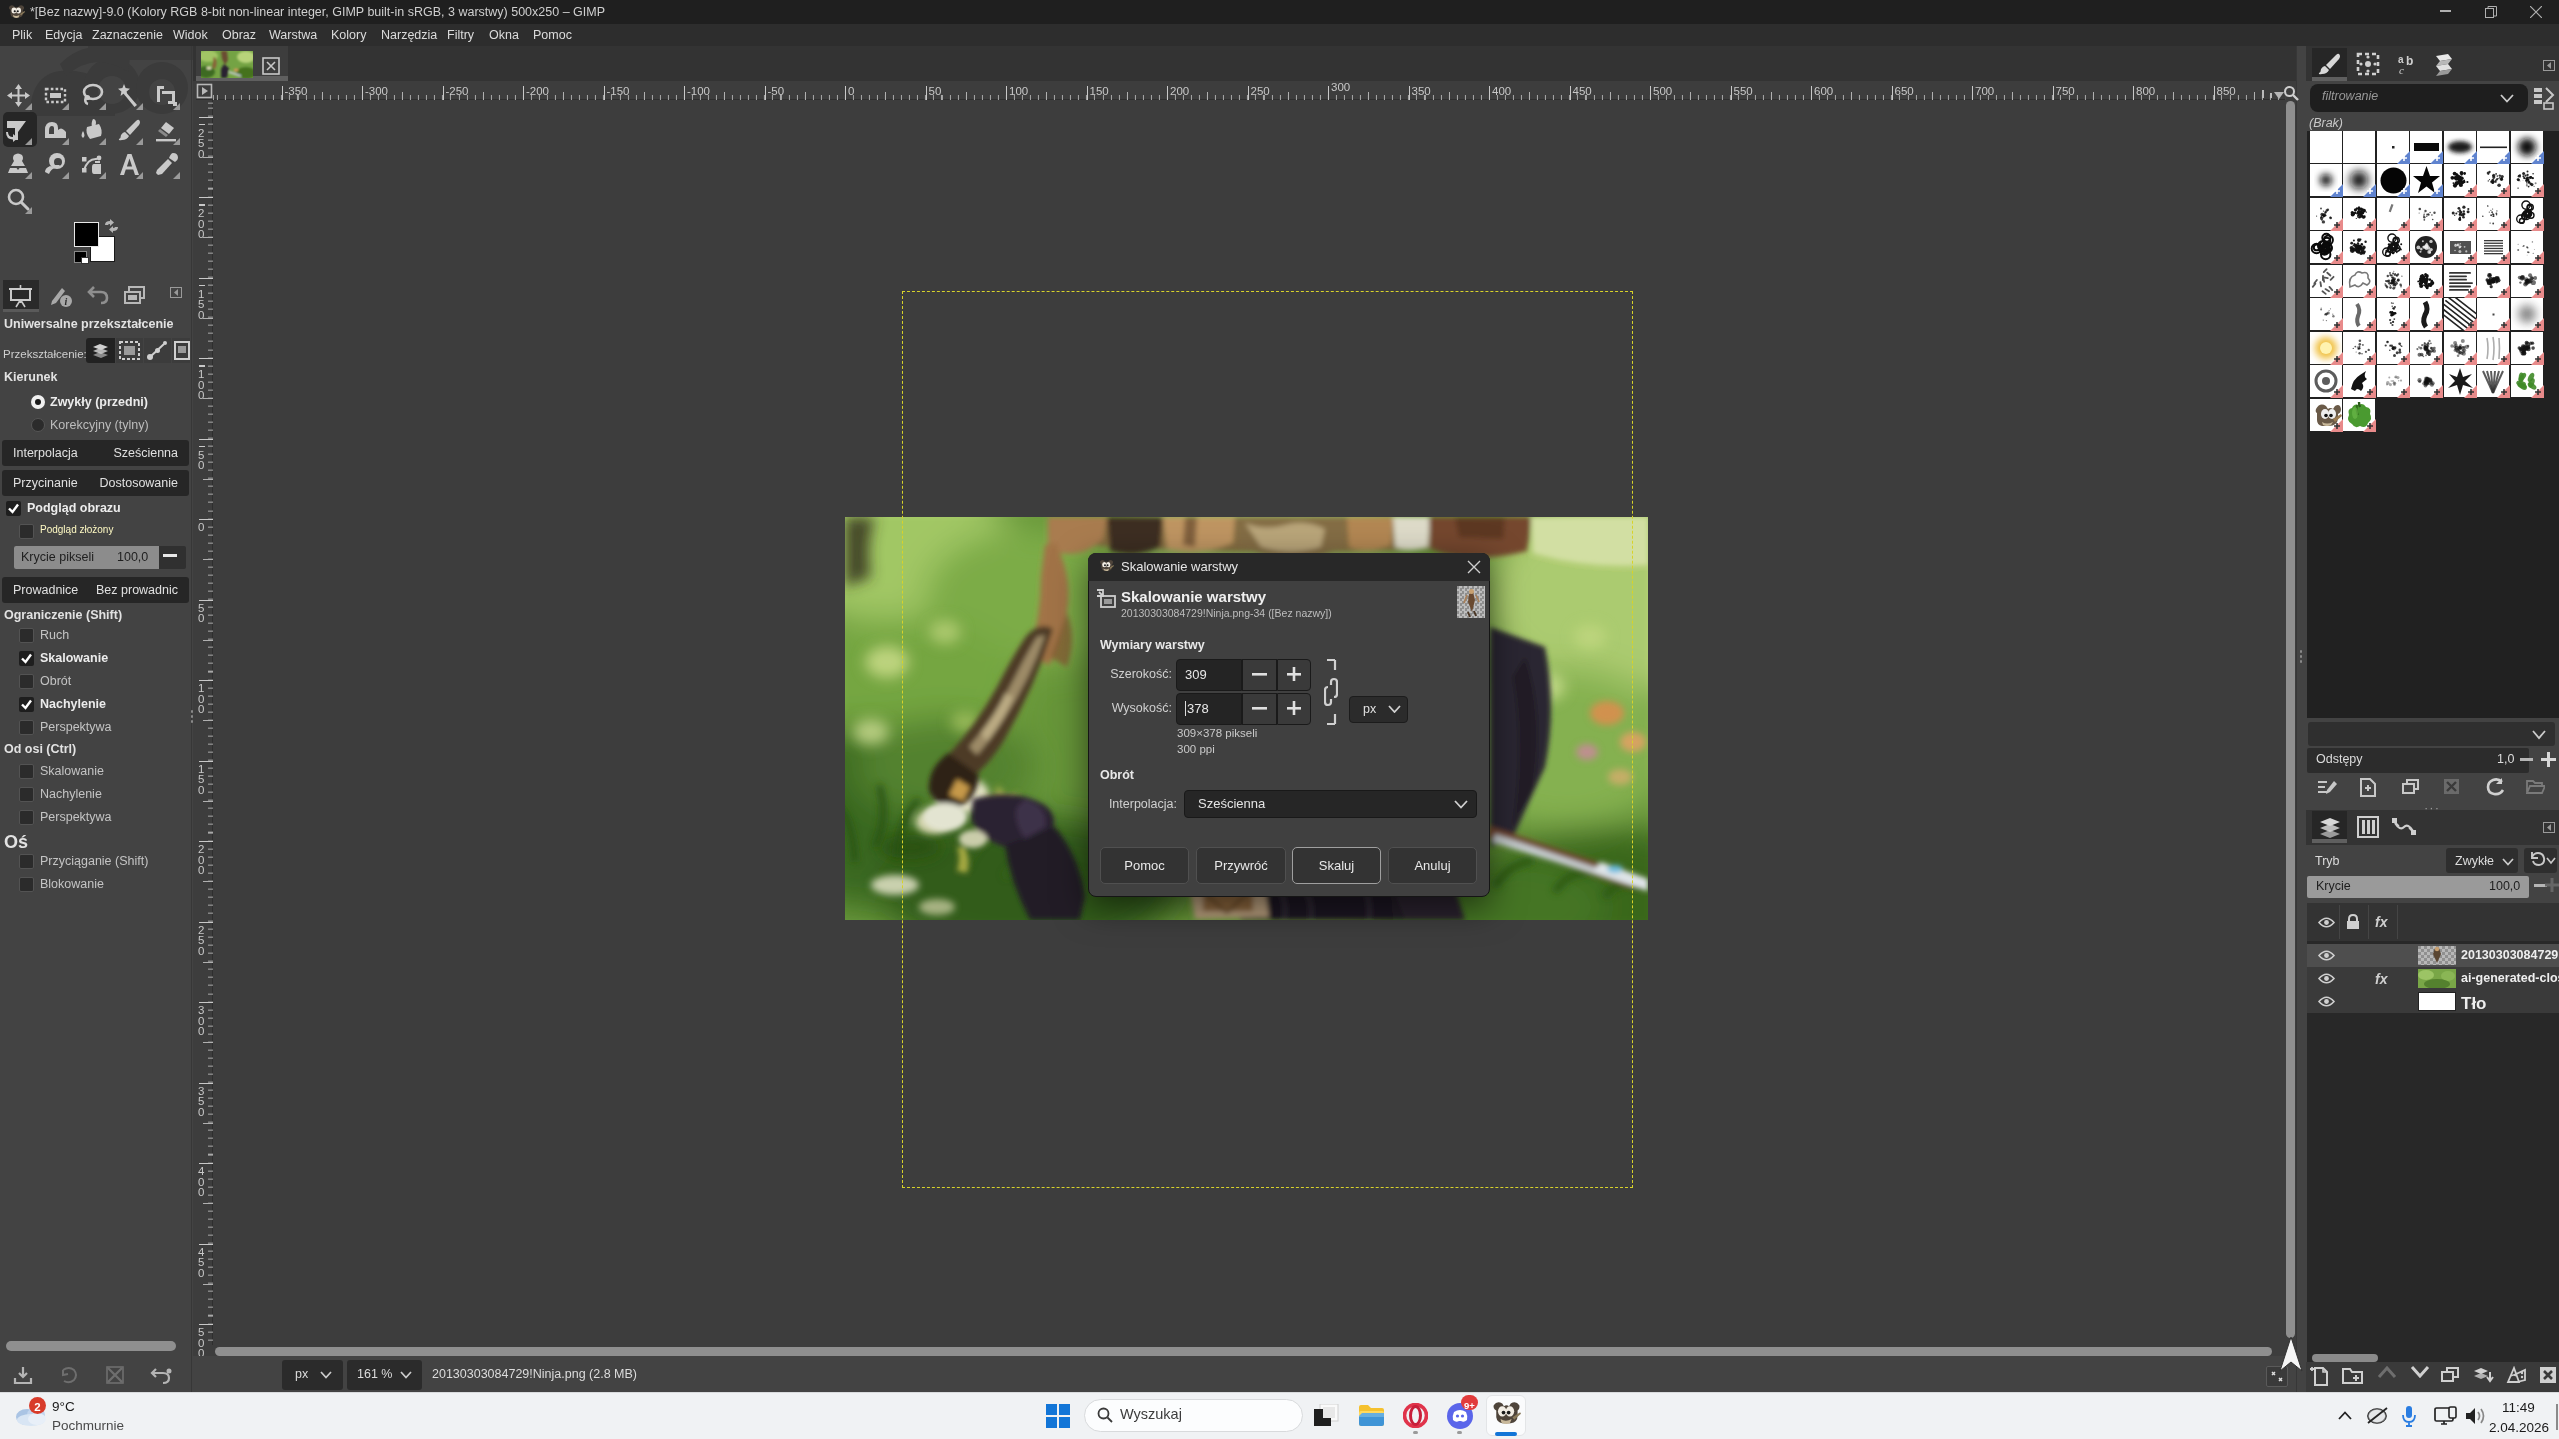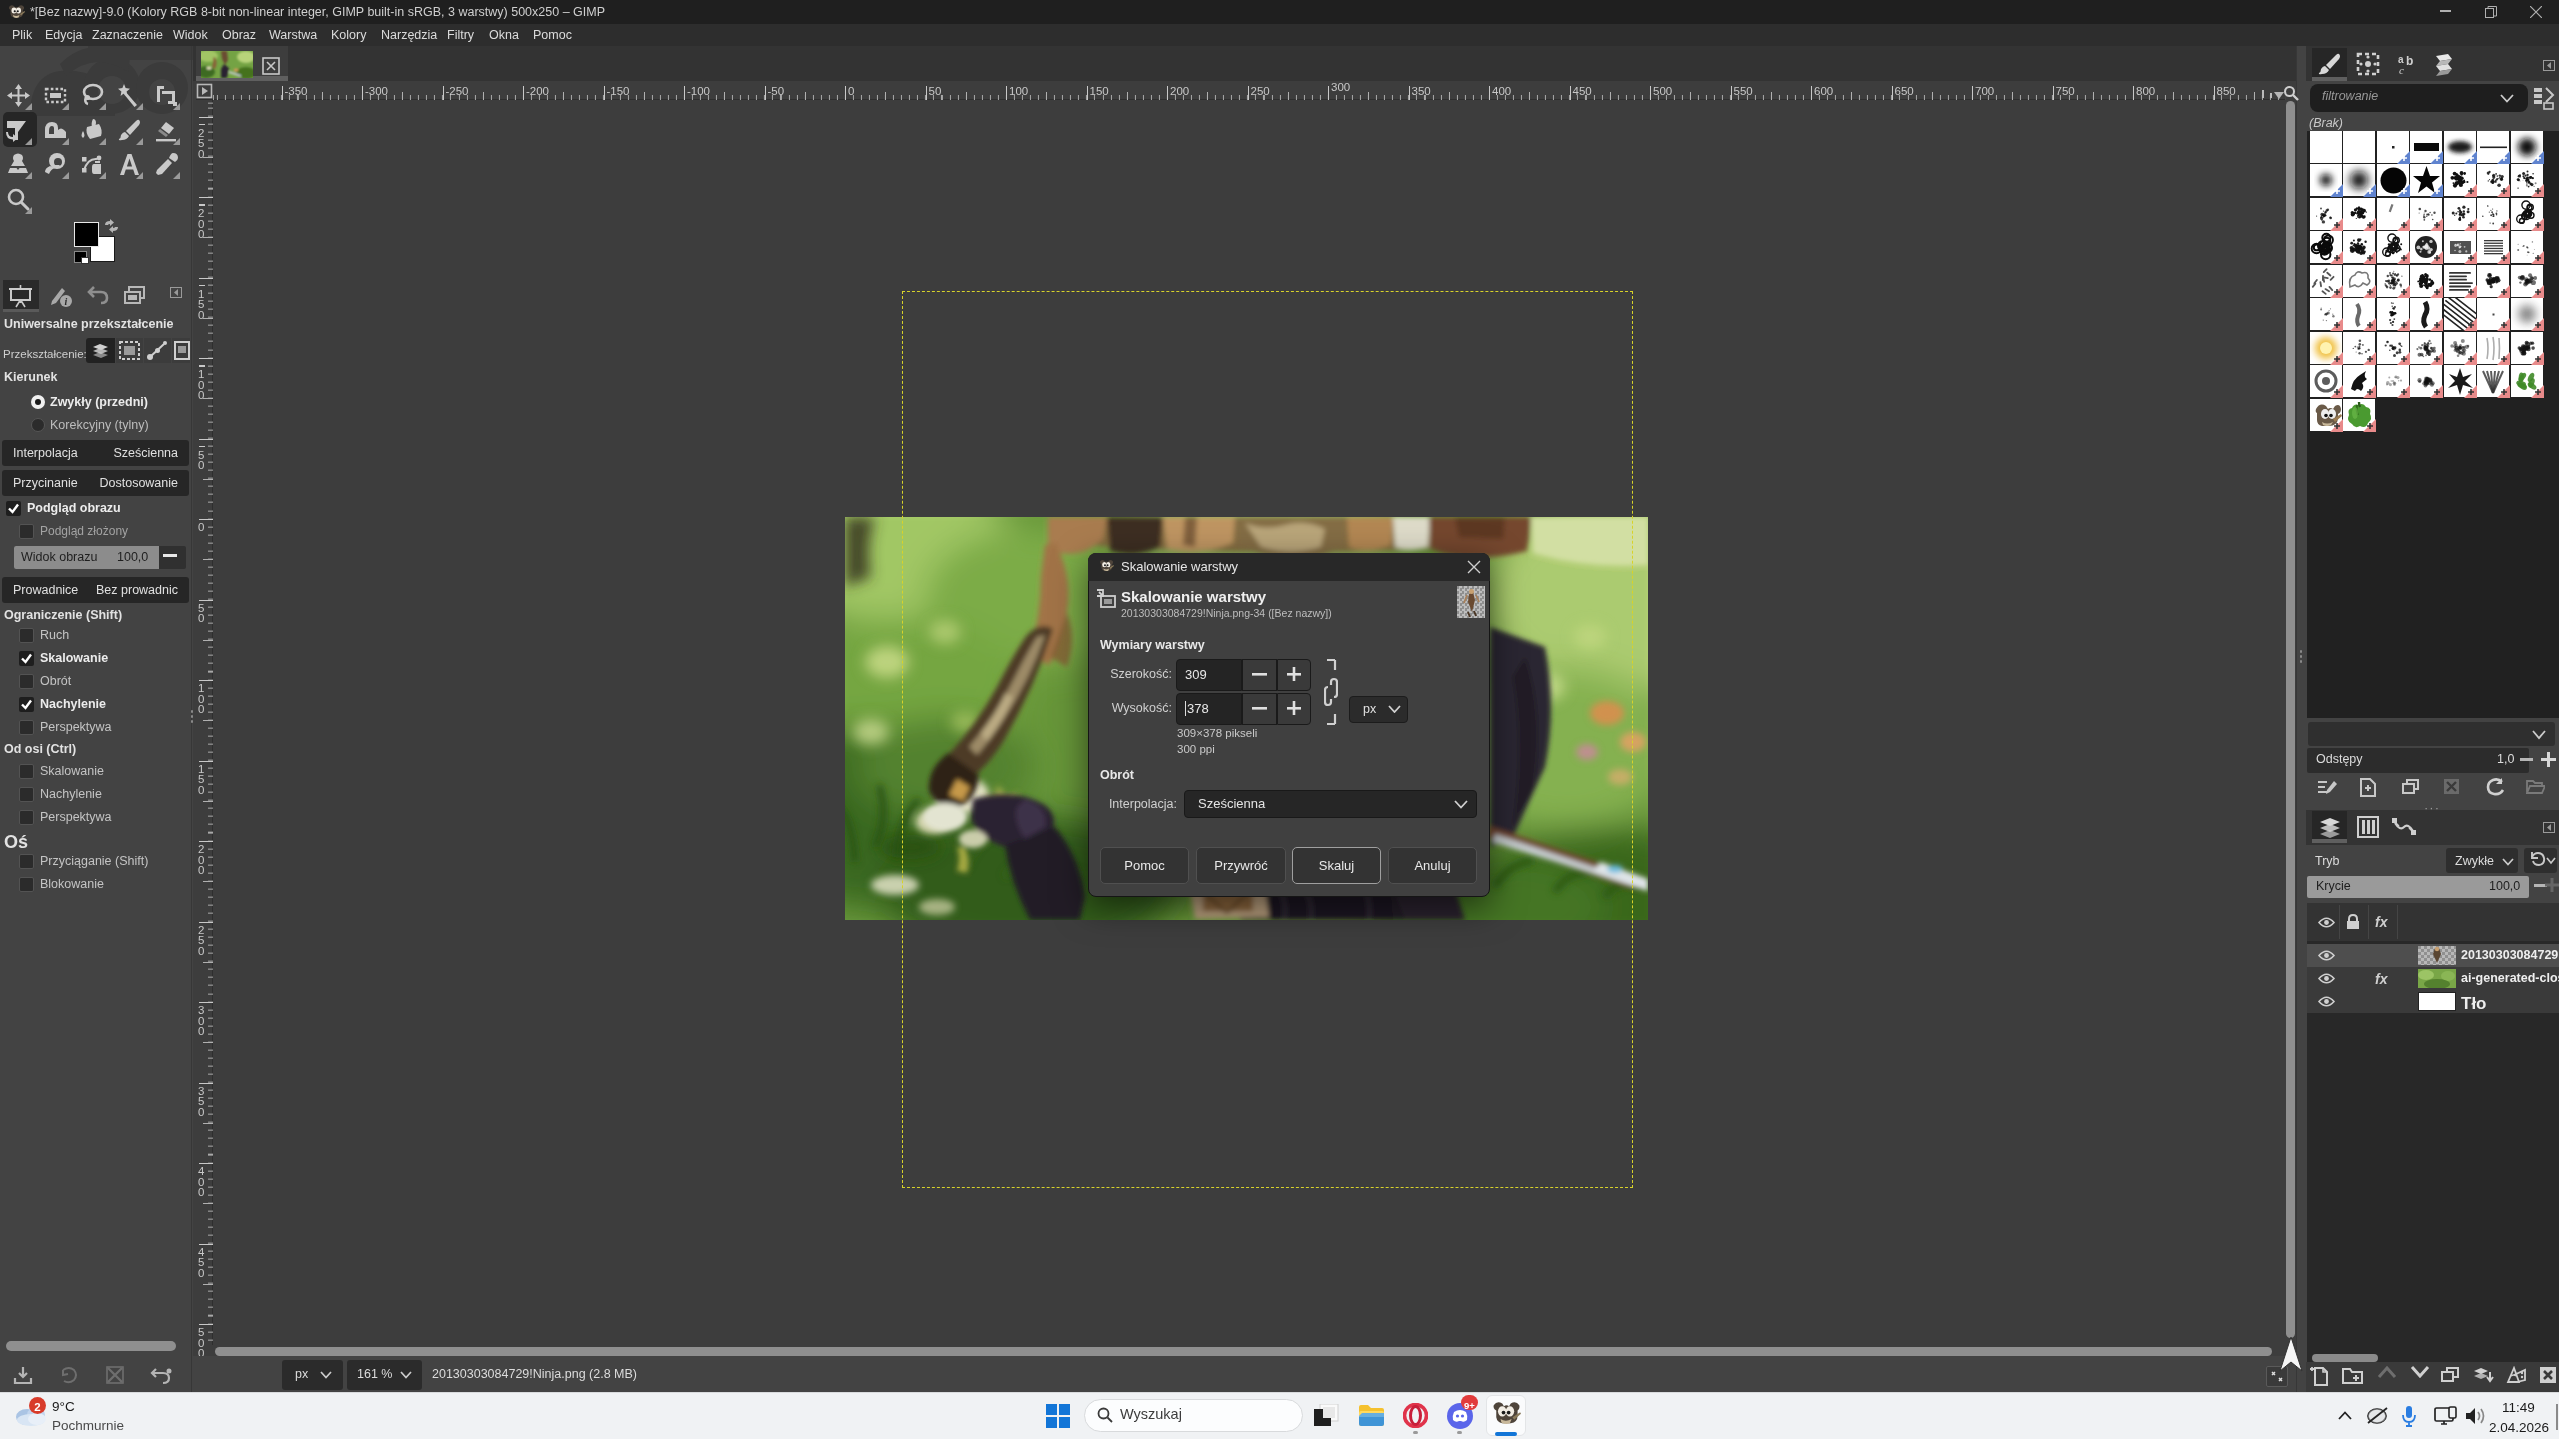--- a/index.html
+++ b/index.html
@@ -340,24 +340,24 @@
     <span style="font-size:12.5px;color:#e0e0e0">Przycinanie</span>
     <span style="font-size:12.5px;color:#e0e0e0">Dostosowanie</span>
   </div>
 <div class="a" style="left:6px;top:501px;width:15px;height:15px;background:#1e1e1e;border-radius:2px">
     <svg width="15" height="15">
       <path d="M3 7.5 L6.5 11 L12 3.5" fill="none" stroke="#fff" stroke-width="2.4"></path>
     </svg>
   </div>
 <div class="a t" style="left:27px;top:502px;font-weight:bold;font-size:12.5px;color:#ececec">Podgląd obrazu</div>
 <div class="a" style="left:19px;top:524px;width:15px;height:15px;background:#2b2b2b;border-radius:2px;border:1px solid #535353"></div>
-<div class="a t" style="left:40px;top:525px;font-size:12px;color:#a3a3a3">Podgląd złożony</div>
+<div class="a t" style="left:40px;top:525px;font-size:10px;color:#fef9c3">Podgląd złożony</div>
 <div class="a" style="left:14px;top:546px;width:172px;height:23px;background:#303030;border-radius:2px"></div>
 <div class="a" style="left:14px;top:546px;width:145px;height:23px;background:#8c8c8c;border-radius:2px 0 0 2px"></div>
-<div class="a t" style="left:21px;top:551px;font-size:12.5px;color:#1e1e1e">Widok obrazu</div>
+<div class="a t" style="left:21px;top:551px;font-size:12.5px;color:#1e1e1e">Krycie pikseli</div>
 <div class="a t" style="left:117px;top:551px;font-size:12.5px;color:#1e1e1e">100,0</div>
 <div class="a t" style="left:163px;top:554px;">
     <svg width="14" height="4">
       <rect width="14" height="3" fill="#e8e8e8"></rect>
     </svg>
   </div>
 <div class="a" style="left:2px;top:577px;width:187px;height:26px;background:#262626;border-radius:3px;display:flex;align-items:center;justify-content:space-between;padding:0 11px">
     <span style="font-size:12.5px;color:#e0e0e0">Prowadnice</span>
     <span style="font-size:12.5px;color:#e0e0e0">Bez prowadnic</span>
   </div>

